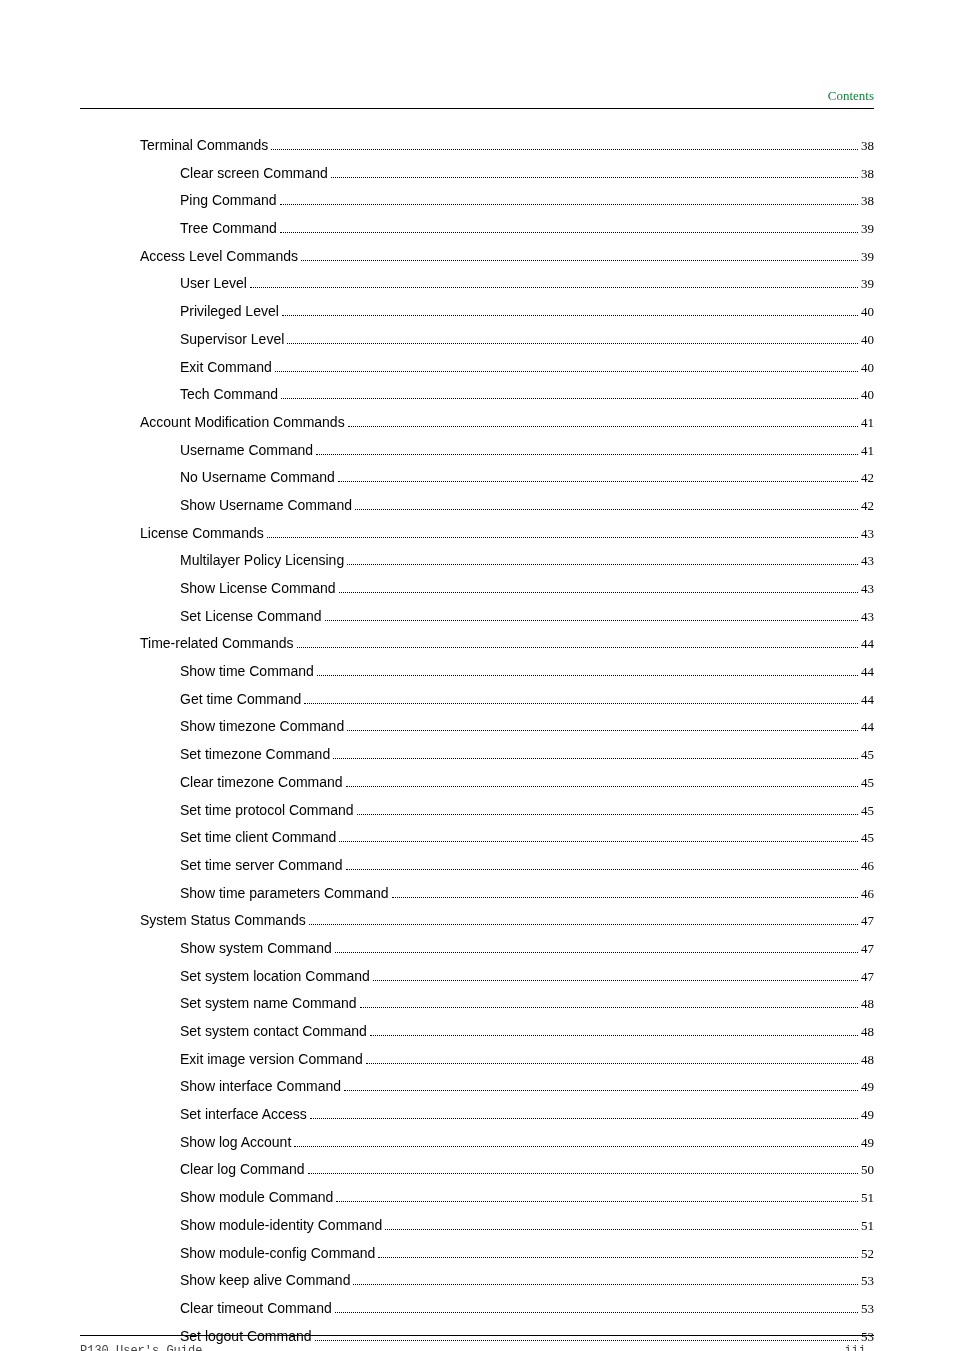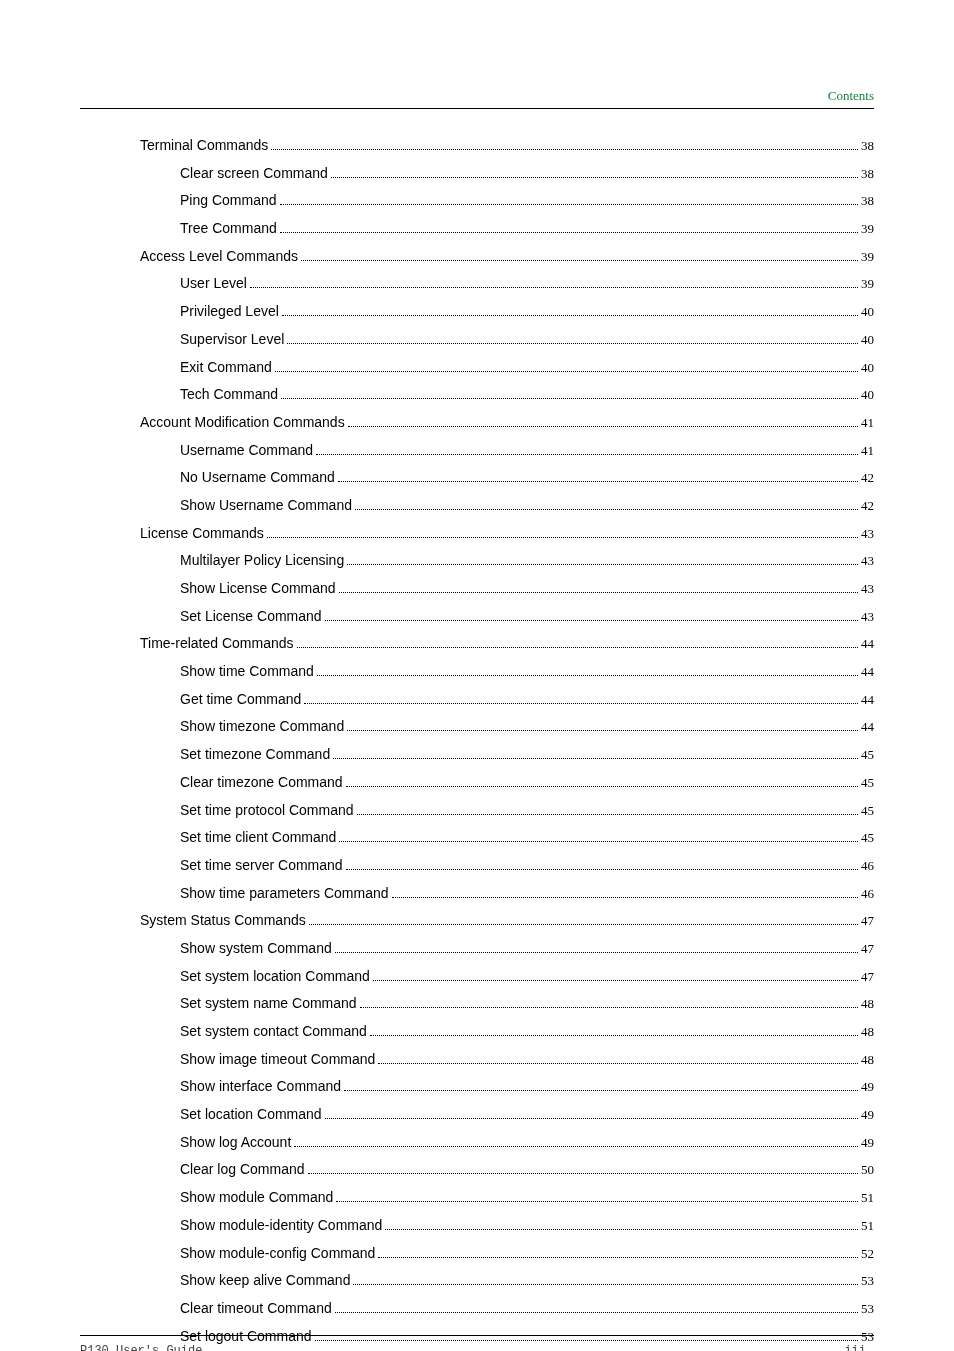--- a/index.html
+++ b/index.html
@@ -343,35 +343,35 @@
       </div>
       <div class="toc-entry">
         <div class="entry-left indent-2">
           <span class="entry-text">Set system contact Command</span>
           <span class="dots"></span>
         </div>
         <span class="page-num">48</span>
       </div>
       <div class="toc-entry">
         <div class="entry-left indent-2">
-          <span class="entry-text">Show image timeout Command</span>
+          <span class="entry-text">Exit image version Command</span>
           <span class="dots"></span>
         </div>
         <span class="page-num">48</span>
       </div>
       <div class="toc-entry">
         <div class="entry-left indent-2">
           <span class="entry-text">Show interface Command</span>
           <span class="dots"></span>
         </div>
         <span class="page-num">49</span>
       </div>
       <div class="toc-entry">
         <div class="entry-left indent-2">
-          <span class="entry-text">Set location Command</span>
+          <span class="entry-text">Set interface Access</span>
           <span class="dots"></span>
         </div>
         <span class="page-num">49</span>
       </div>
       <div class="toc-entry">
         <div class="entry-left indent-2">
           <span class="entry-text">Show log Account</span>
           <span class="dots"></span>
         </div>
         <span class="page-num">49</span>

